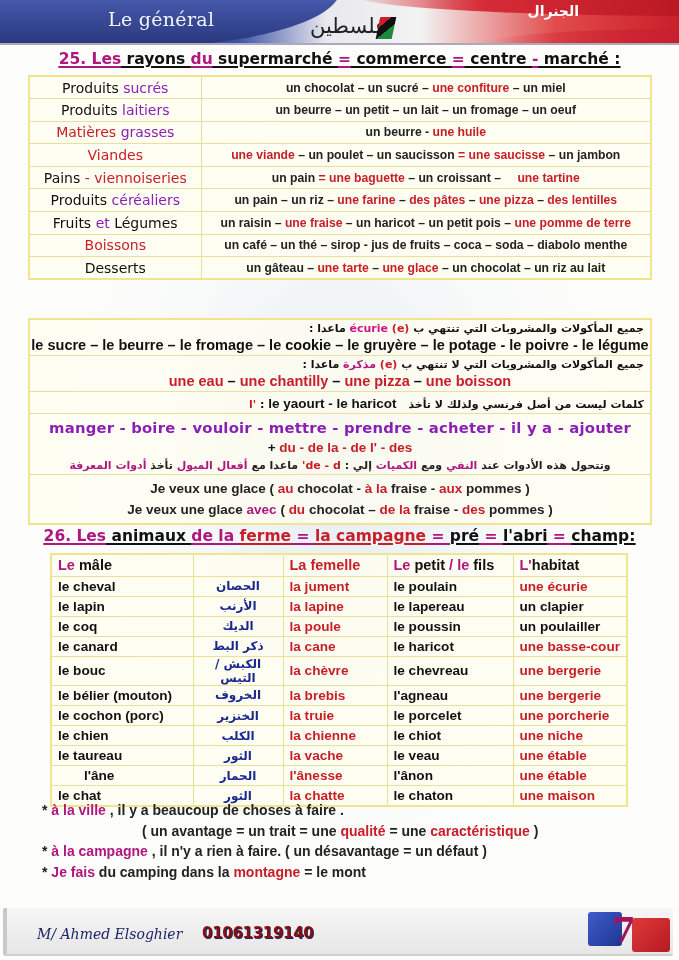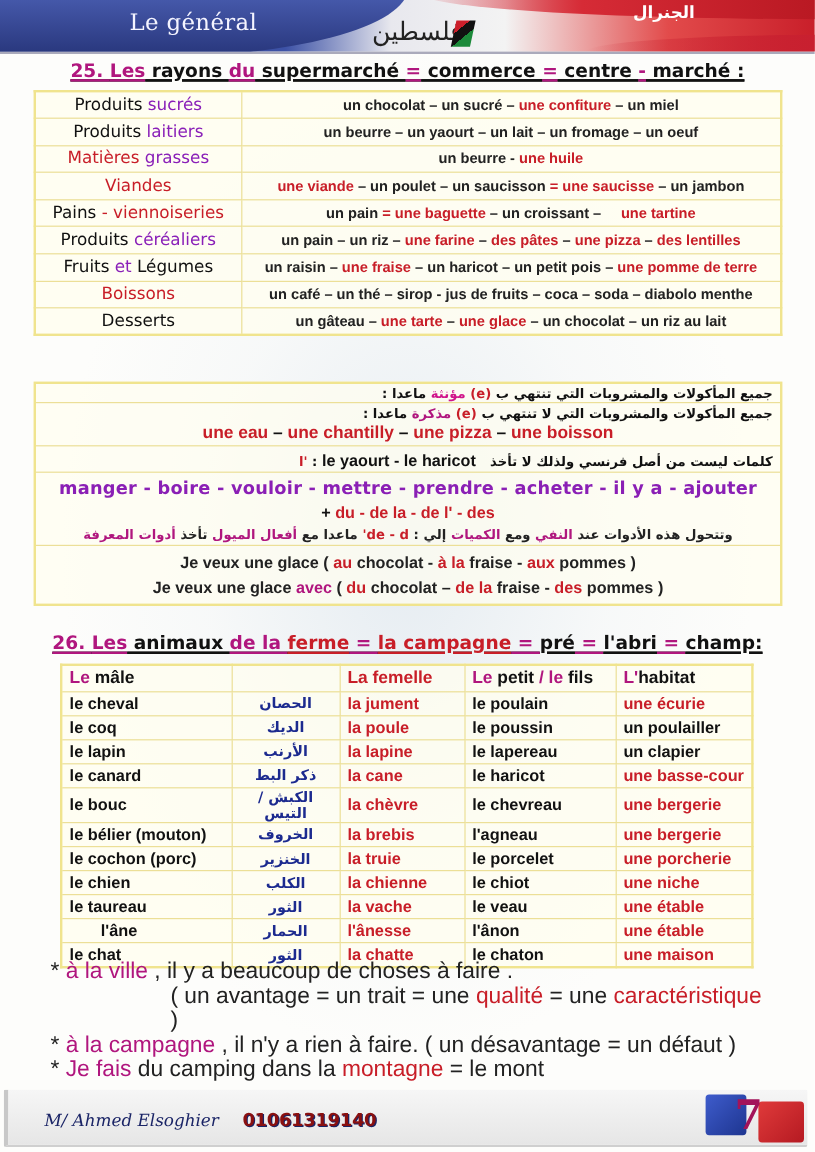--- a/index.html
+++ b/index.html
@@ -101,21 +101,21 @@
     height: 20.1px; padding: 0 6px;
     font-family: "Liberation Sans", sans-serif; font-weight: bold; font-size: 13.6px;
   }
   .t26 td.arc { text-align: center; color: #1c2a8f; font-family: "DejaVu Sans", sans-serif; font-size: 12px; }
   .t26 th {
     height: 22px; padding: 0 6px; text-align: left; font-family: "Liberation Sans", sans-serif;
     font-weight: bold; font-size: 14.5px; border: 1px solid #ecdf97;
   }
 
   
-  .notes { position: absolute; left: 42px; top: 800px; width: 600px; font-family: "Liberation Sans", sans-serif; font-weight: normal; font-size: 19px; line-height: 20.5px; color: #111; }
+  .notes { position: absolute; left: 42px; top: 800px; width: 600px; font-family: "Liberation Sans", sans-serif; font-weight: bold; font-size: 14px; line-height: 20.5px; color: #111; }
   .notes .indent { padding-left: 100px; }
 
   
   .footer {
     position: absolute; left: 3px; top: 908px; width: 670px; height: 48px;
     background: linear-gradient(180deg, #f6f6f6, #e6e6e6);
     border-left: 4px solid #c8c8c8; border-bottom: 2px solid #cfcfcf;
     border-radius: 2px;
   }
   .footer .sig {
@@ -155,21 +155,21 @@
   </div>
 
   <table class="tbl t25">
     <tbody id="t25body">
         <tr>
           <td class="cat"><span style="color: rgb(17, 17, 17);">Produits </span><span style="color: rgb(138, 32, 184);">sucrés</span></td>
           <td class="items"><span style="color: rgb(34, 34, 34);">un chocolat – un sucré – </span><span style="color: rgb(200, 30, 40);">une confiture</span><span style="color: rgb(34, 34, 34);"> – un miel</span></td>
         </tr>
         <tr>
           <td class="cat"><span style="color: rgb(17, 17, 17);">Produits </span><span style="color: rgb(138, 32, 184);">laitiers</span></td>
-          <td class="items"><span style="color: rgb(34, 34, 34);">un beurre – un yaourt – un lait – un fromage – un oeuf</span></td>
+          <td class="items"><span style="color: rgb(34, 34, 34);">un beurre – un petit – un lait – un fromage – un oeuf</span></td>
         </tr>
         <tr>
           <td class="cat"><span style="color: rgb(200, 30, 40);">Matières </span><span style="color: rgb(138, 32, 184);">grasses</span></td>
           <td class="items"><span style="color: rgb(34, 34, 34);">un beurre - </span><span style="color: rgb(200, 30, 40);">une huile</span></td>
         </tr>
         <tr>
           <td class="cat"><span style="color: rgb(200, 30, 40);">Viandes</span></td>
           <td class="items"><span style="color: rgb(200, 30, 40);">une viande</span><span style="color: rgb(34, 34, 34);"> – un poulet – un saucisson </span><span style="color: rgb(200, 30, 40);">=</span><span style="color: rgb(34, 34, 34);"> </span><span style="color: rgb(200, 30, 40);">une saucisse</span><span style="color: rgb(34, 34, 34);"> – un jambon</span></td>
         </tr>
         <tr>
@@ -190,21 +190,22 @@
         </tr>
         <tr>
           <td class="cat"><span style="color: rgb(17, 17, 17);">Desserts</span></td>
           <td class="items"><span style="color: rgb(34, 34, 34);">un gâteau – </span><span style="color: rgb(200, 30, 40);">une tarte</span><span style="color: rgb(34, 34, 34);"> – </span><span style="color: rgb(200, 30, 40);">une glace</span><span style="color: rgb(34, 34, 34);"> – un chocolat – un riz au lait</span></td>
         </tr>
       </tbody>
   </table>
 
   <div class="info">
     <div class="row">
-      <div class="ar" id="femRule"><span style="color: rgb(17, 17, 17);">جميع المأكولات والمشروبات التي تنتهي ب </span><span style="color: rgb(200, 30, 40);">(e)</span><span style="color: rgb(208, 20, 138);"> مؤنثة</span><span style="color: rgb(17, 17, 17);"> ماعدا :</span></div>
+      <div class="ar" id="femRule"><span style="color: rgb(17, 17, 17);">جميع المأكولات والمشروبات التي تنتهي ب </span><span style="color: rgb(200, 30, 40);">(e)</span><span style="color: rgb(208, 20, 138);"> écurie</span><span style="color: rgb(17, 17, 17);"> ماعدا :</span></div>
+      <div class="fr-line">le sucre – le beurre – le fromage – le cookie – le gruyère – le potage - le poivre - le légume</div>
     </div>
     <div class="row">
       <div class="ar" id="mascRule"><span style="color: rgb(17, 17, 17);">جميع المأكولات والمشروبات التي لا تنتهي ب </span><span style="color: rgb(200, 30, 40);">(e)</span><span style="color: rgb(176, 22, 126);"> مذكرة</span><span style="color: rgb(17, 17, 17);"> ماعدا :</span></div>
       <div class="fr-line" id="mascEx"><span style="color: rgb(200, 30, 40);">une eau</span><span style="color: rgb(17, 17, 17);"> – </span><span style="color: rgb(200, 30, 40);">une chantilly</span><span style="color: rgb(17, 17, 17);"> – </span><span style="color: rgb(200, 30, 40);">une pizza</span><span style="color: rgb(17, 17, 17);"> – </span><span style="color: rgb(200, 30, 40);">une boisson</span></div>
     </div>
     <div class="row" style="padding:2px 0;">
       <div class="ar" style="font-size:11px;">
         <span id="noElisionAr"><span style="color: rgb(17, 17, 17);">كلمات ليست من أصل فرنسي ولذلك لا تأخذ </span><span style="color: rgb(200, 30, 40);">l'</span><span style="color: rgb(17, 17, 17);"> :</span></span>
         <span style="font-family:'Liberation Sans',sans-serif;font-size:13.5px;margin-right:8px;direction:ltr;unicode-bidi:embed;">le yaourt - le haricot</span>
       </div>
@@ -236,32 +237,32 @@
     </thead>
     <tbody id="t26body">
         <tr>
           <td style="color: rgb(17, 17, 17);">le cheval</td>
           <td class="arc" style="color: rgb(28, 42, 143);">الحصان</td>
           <td style="color: rgb(200, 30, 40);">la jument</td>
           <td style="color: rgb(17, 17, 17);">le poulain</td>
           <td style="color: rgb(200, 30, 40);">une écurie</td>
         </tr>
         <tr>
+          <td style="color: rgb(17, 17, 17);">le lapin</td>
+          <td class="arc" style="color: rgb(28, 42, 143);">الأرنب</td>
+          <td style="color: rgb(200, 30, 40);">la lapine</td>
+          <td style="color: rgb(17, 17, 17);">le lapereau</td>
+          <td style="color: rgb(17, 17, 17);">un clapier</td>
+        </tr>
+        <tr>
           <td style="color: rgb(17, 17, 17);">le coq</td>
           <td class="arc" style="color: rgb(28, 42, 143);">الديك</td>
           <td style="color: rgb(200, 30, 40);">la poule</td>
           <td style="color: rgb(17, 17, 17);">le poussin</td>
           <td style="color: rgb(17, 17, 17);">un poulailler</td>
-        </tr>
-        <tr>
-          <td style="color: rgb(17, 17, 17);">le lapin</td>
-          <td class="arc" style="color: rgb(28, 42, 143);">الأرنب</td>
-          <td style="color: rgb(200, 30, 40);">la lapine</td>
-          <td style="color: rgb(17, 17, 17);">le lapereau</td>
-          <td style="color: rgb(17, 17, 17);">un clapier</td>
         </tr>
         <tr>
           <td style="color: rgb(17, 17, 17);">le canard</td>
           <td class="arc" style="color: rgb(28, 42, 143);">ذكر البط</td>
           <td style="color: rgb(200, 30, 40);">la cane</td>
           <td style="color: rgb(17, 17, 17);">le haricot</td>
           <td style="color: rgb(200, 30, 40);">une basse-cour</td>
         </tr>
         <tr>
           <td style="color: rgb(17, 17, 17);">le bouc</td>

